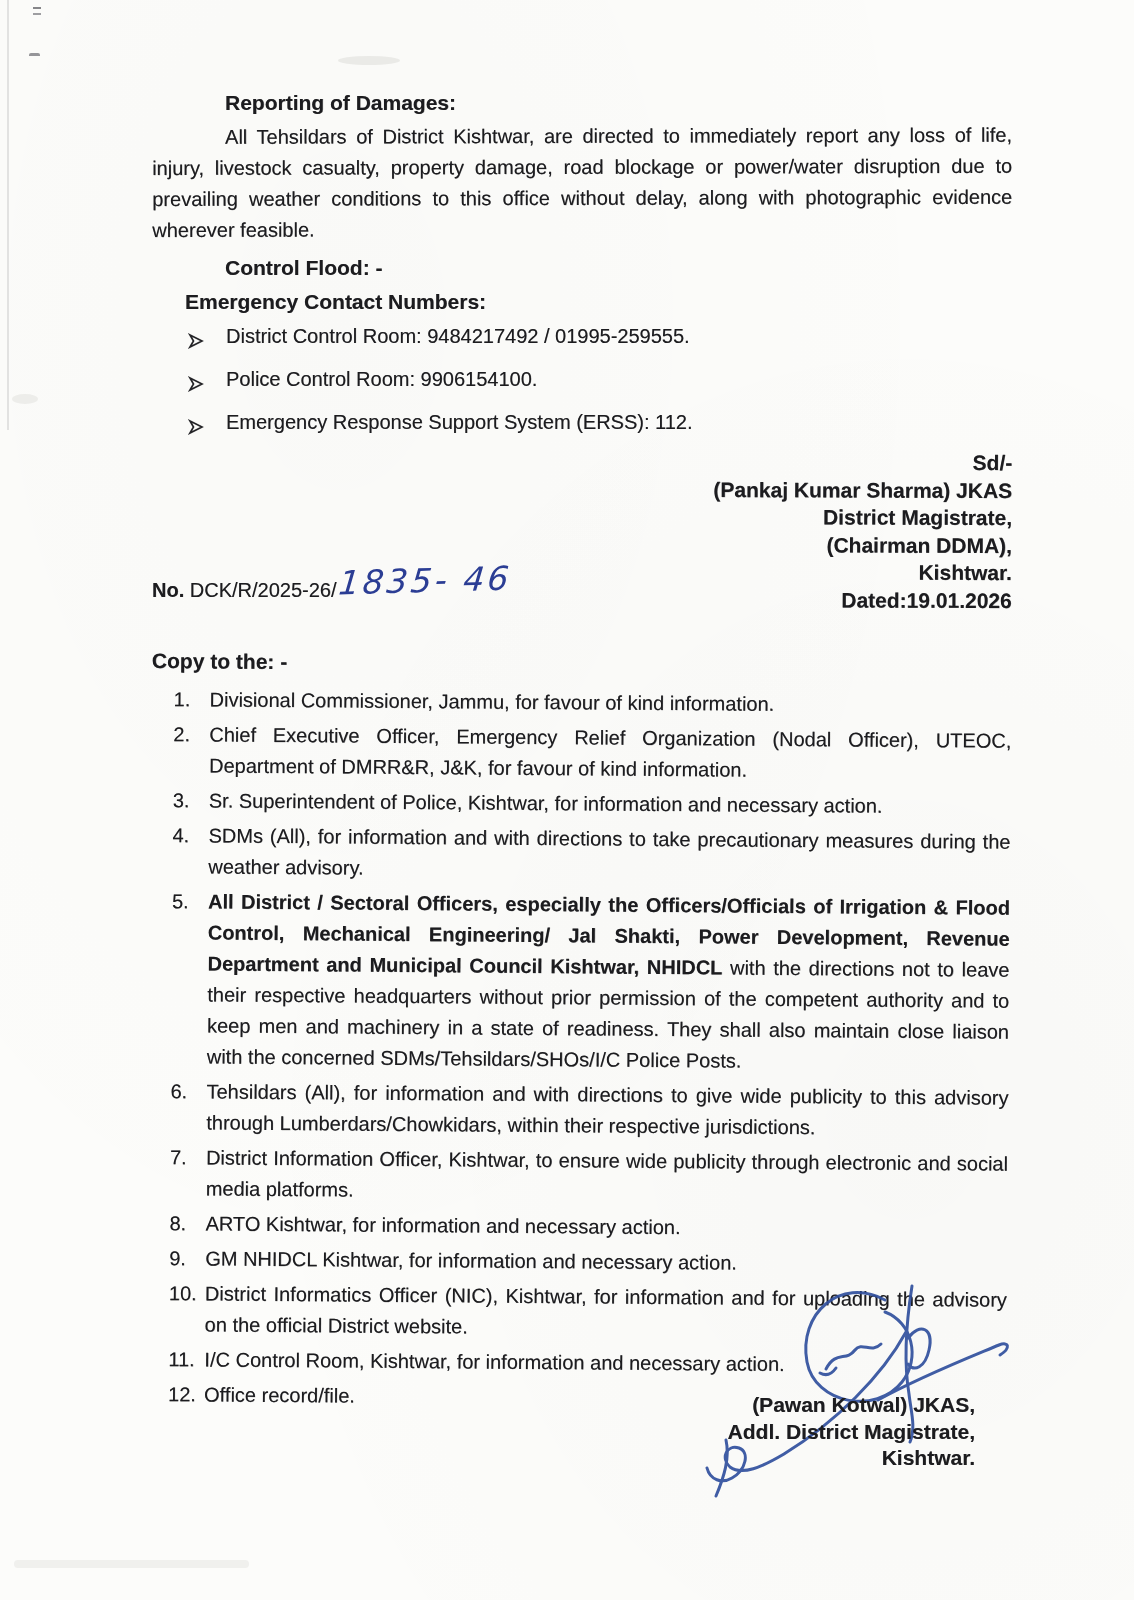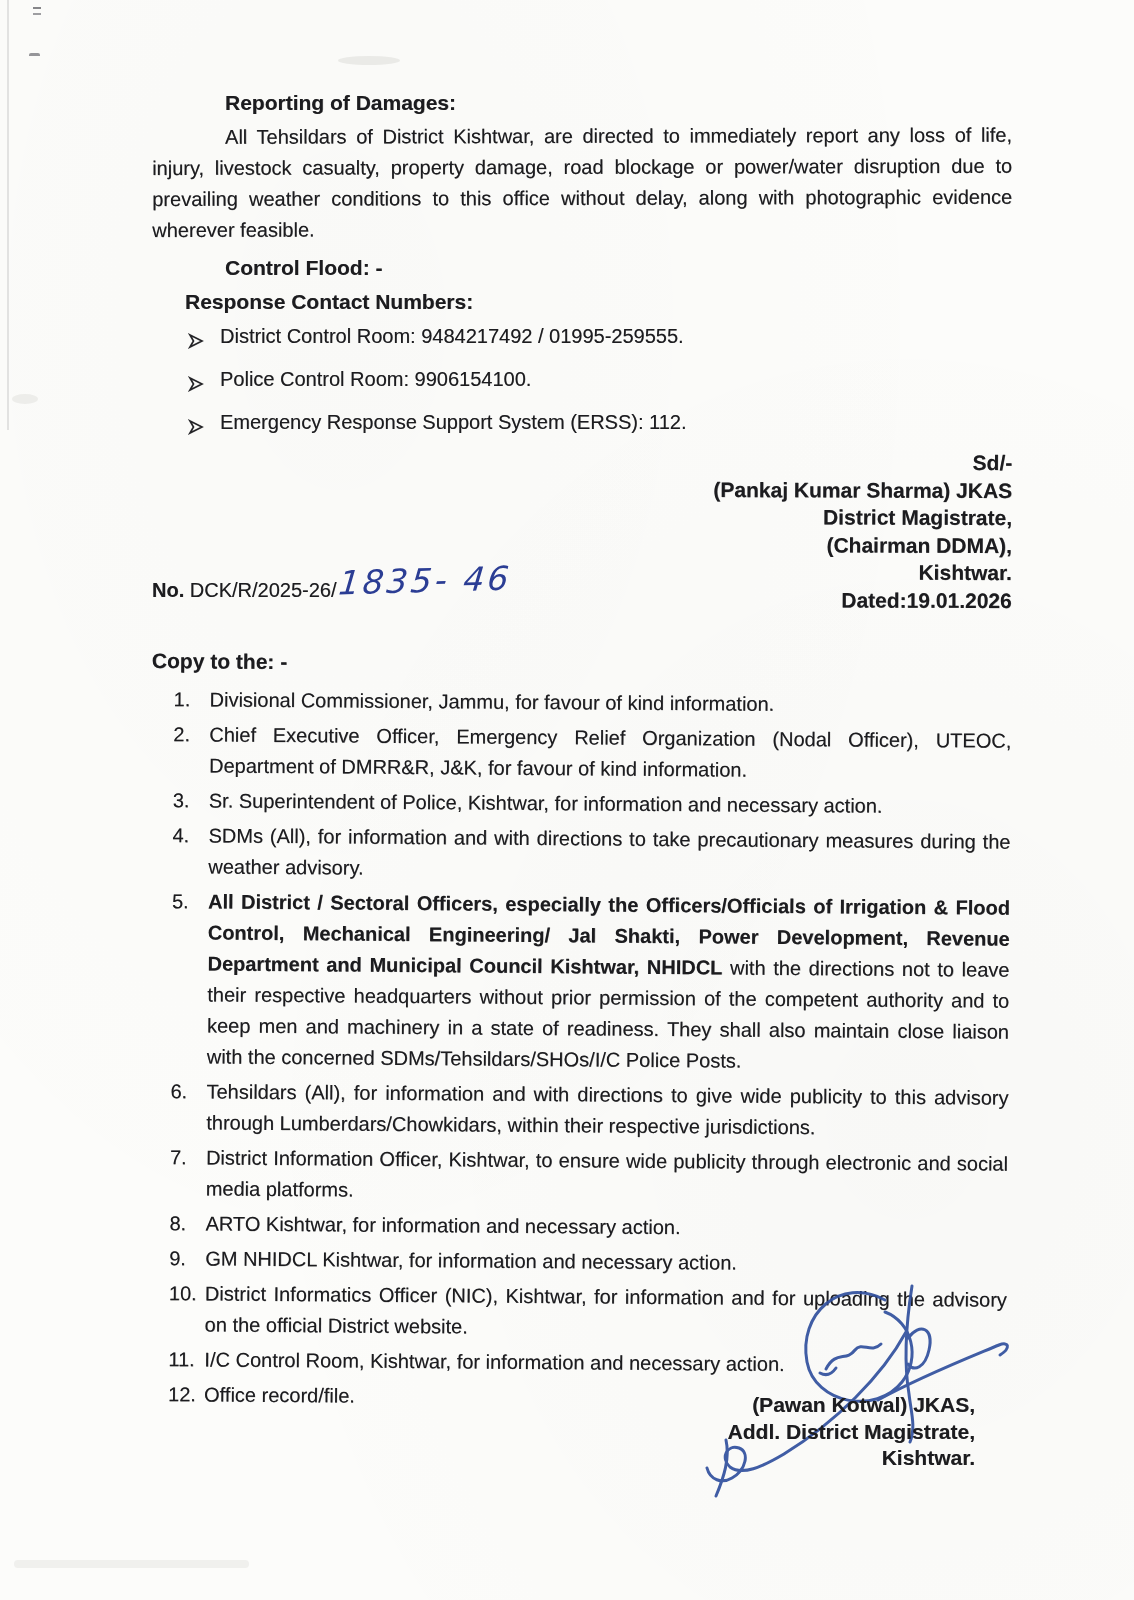--- a/index.html
+++ b/index.html
@@ -16,21 +16,21 @@
     text-shadow:0.3px 0.2px 0 rgba(25,25,30,0.5);
   }
   .top-section{position:absolute;left:152px;right:122px;top:88px;}
   .h{font-size:21px;font-weight:700;line-height:30px;margin:0 0 4px 0;}
   .indent-lg{margin-left:73px;}
   .indent-md{margin-left:33px;}
   .body{font-size:20px;line-height:31px;text-align:justify;margin:0 0 7px 0;}
   .indent-first{text-indent:73px;}
   .p1{transform:rotate(-0.15deg);transform-origin:0 0;}
   .bullets{margin-top:4px;}
-  .brow{display:flex;gap:15px;margin:0 0 7px 36px;font-size:20px;line-height:30px;align-items:flex-start;}
+  .brow{display:flex;gap:21px;margin:0 0 7px 36px;font-size:20px;line-height:30px;align-items:flex-start;}
   .arrow{flex:none;margin-top:6px;color:#242428;}
   .sig-top{position:absolute;top:448px;right:122px;left:400px;text-align:right;
     font-size:21px;font-weight:700;line-height:27.5px;transform:rotate(0.2deg);}
   .sig-top .plain{font-weight:700;}
   .no-line{position:absolute;left:152px;top:566px;font-size:20px;white-space:nowrap;}
   .hand{
     display:inline-block;
     font-family:"DejaVu Sans",sans-serif;
     font-size:33px;color:#2b3d94;
     text-shadow:none;
@@ -66,21 +66,21 @@
   <div class="artifact smudge-top"></div>
   <div class="artifact smudge-mid"></div>
   <div class="artifact smudge-bottom"></div>
 
   <section class="top-section">
     <h3 class="h indent-lg">Reporting of Damages:</h3>
     <p class="body indent-first p1">All Tehsildars of District Kishtwar, are directed to immediately report any loss of life, injury, livestock casualty, property damage, road blockage or power/water disruption due to prevailing weather conditions to this office without delay, along with photographic evidence wherever feasible.</p>
 
     <h3 class="h indent-lg">Control Flood: -</h3>
 
-    <h3 class="h indent-md">Response Contact Numbers:</h3>
+    <h3 class="h indent-md">Emergency Contact Numbers:</h3>
     <div class="bullets">
       <div class="brow">
         <span class="arrow"><svg width="17" height="16" viewBox="0 0 17 16">
               <path d="M2 2 L14 8 L2 14 L5.5 8 Z" fill="none" stroke="currentColor" stroke-width="1.7" stroke-linejoin="miter"></path>
             </svg></span>
         <span>District Control Room: 9484217492 / 01995-259555.</span>
       </div>
       <div class="brow">
         <span class="arrow"><svg width="17" height="16" viewBox="0 0 17 16">
               <path d="M2 2 L14 8 L2 14 L5.5 8 Z" fill="none" stroke="currentColor" stroke-width="1.7" stroke-linejoin="miter"></path>

